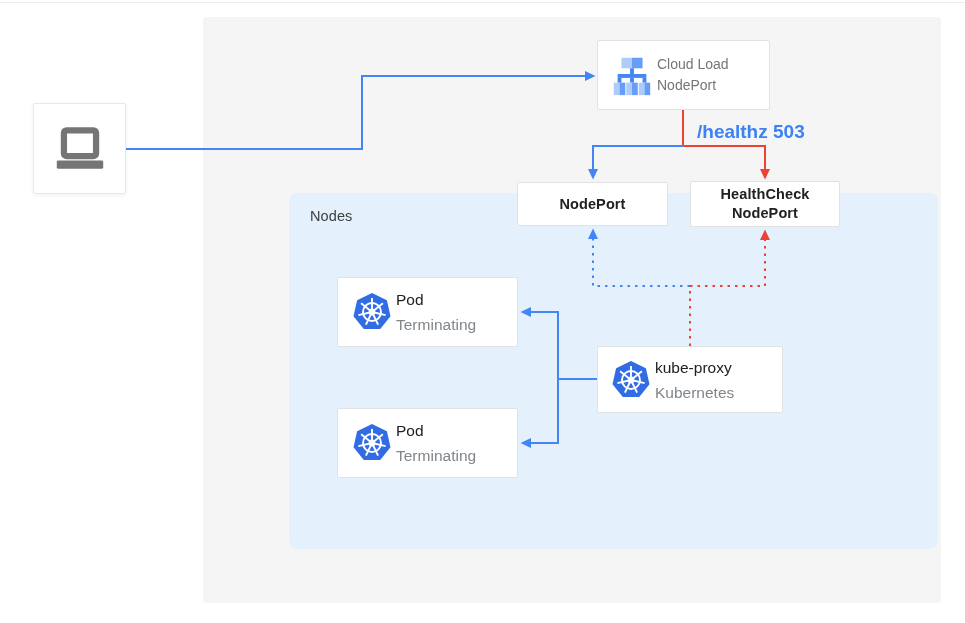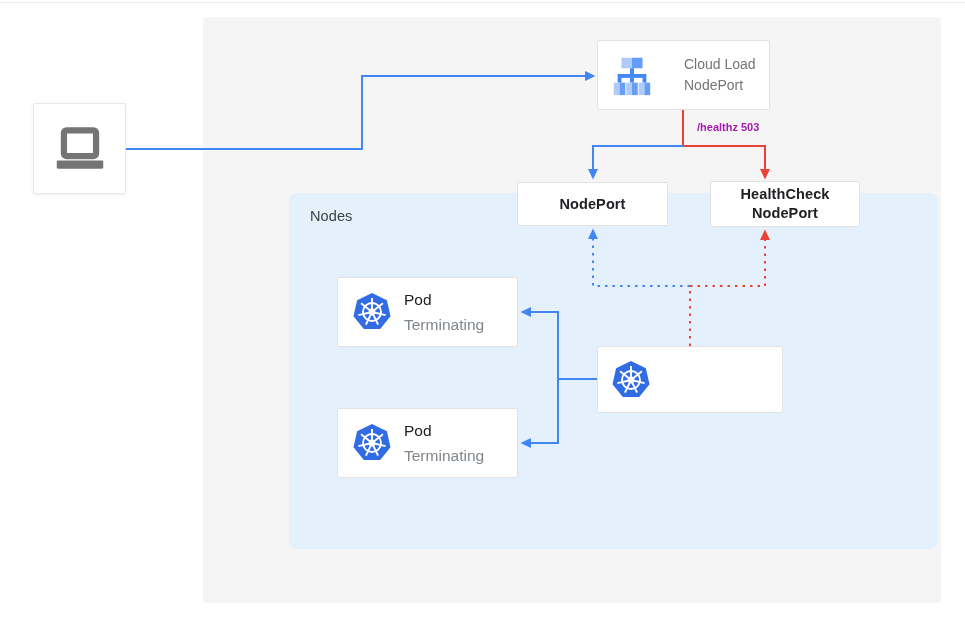--- a/index.html
+++ b/index.html
@@ -23,32 +23,32 @@
     font-family:"Liberation Sans","DejaVu Sans",sans-serif;
     -webkit-font-smoothing:antialiased;
   }
   .top-hairline{position:absolute;left:0;top:2px;width:965px;height:1px;background:#ededed;}
   .panel{position:absolute;left:203px;top:17px;width:738px;height:586px;background:var(--panel-bg);border-radius:3px;}
   .nodes-container{position:absolute;left:289px;top:193px;width:649px;height:356px;background:var(--nodes-bg);border-radius:8px;}
   .nodes-label{position:absolute;left:21px;top:15px;font-size:14.5px;color:#3c4043;letter-spacing:.1px;}
   .box{position:absolute;background:#ffffff;border:1px solid var(--box-border);box-sizing:border-box;border-radius:2px;}
   .shadowed{box-shadow:0 1px 4px rgba(0,0,0,.06);}
   .laptop-box{left:33px;top:103px;width:93px;height:91px;display:flex;align-items:center;justify-content:center;border-color:#e8e8e8;}
-  .clb-box{left:597px;top:40px;width:173px;height:70px;display:flex;align-items:center;padding-left:11px;gap:29px;}
+  .clb-box{left:597px;top:40px;width:173px;height:70px;display:flex;align-items:center;padding-left:11px;gap:2px;}
   .clb-text{font-size:14px;line-height:21px;color:var(--label-gray);}
   .nodeport-box{left:517px;top:182px;width:151px;height:44px;display:flex;align-items:center;justify-content:center;}
-  .hc-box{left:690px;top:181px;width:150px;height:46px;display:flex;flex-direction:column;align-items:center;justify-content:center;text-align:center;margin-left:20px;}
+  .hc-box{left:690px;top:181px;width:150px;height:46px;display:flex;flex-direction:column;align-items:center;justify-content:center;text-align:center;}
   .port-label{font-size:14.5px;font-weight:bold;color:var(--text-dark);line-height:19px;letter-spacing:.1px;}
-  .entity-box{display:flex;align-items:center;padding-left:14px;gap:12px;}
+  .entity-box{display:flex;align-items:center;padding-left:14px;gap:4px;}
   .pod1-box{left:337px;top:277px;width:181px;height:70px;}
   .pod2-box{left:337px;top:408px;width:181px;height:70px;}
   .kproxy-box{left:597px;top:346px;width:186px;height:67px;padding-left:13px;}
   .entity-title{font-size:15.5px;line-height:25px;color:var(--text-dark);}
   .entity-sub{font-size:15.5px;line-height:25px;color:var(--text-gray);text-align:right;}
-  .healthz-label{position:absolute;left:697px;top:121px;font-size:11px;font-weight:bold;color:#a21caf;}
+  .healthz-label{position:absolute;left:697px;top:121px;font-size:19px;font-weight:bold;color:#3b82f6;}
   .wires{position:absolute;left:0;top:0;width:965px;height:623px;pointer-events:none;}
   .wire-blue{fill:none;stroke:var(--blue);stroke-width:2;}
   .wire-red{fill:none;stroke:var(--red);stroke-width:2;}
   .dotted{stroke-dasharray:2.5 5;}
   .icon-svg{display:block;}
 </style>
 </head>
 <body>
 
 <svg width="0" height="0" style="position:absolute" aria-hidden="true">
@@ -145,20 +145,24 @@
     <div class="entity-sub">Terminating</div>
   </div>
 </div>
 
 <div class="box entity-box kproxy-box">
   <span>
     <svg class="icon-svg" width="40" height="40">
         <use href="#k8s-logo"></use>
       </svg>
   </span>
+  <div>
+    <div class="entity-title">kube-proxy</div>
+    <div class="entity-sub">Kubernetes</div>
+  </div>
 </div>
 
 <svg class="wires">
   <defs>
     <marker id="mBlue" markerUnits="userSpaceOnUse" markerWidth="12" markerHeight="12" refX="8" refY="5" orient="auto">
       <path d="M0,0 L10.5,5 L0,10 Z" style="fill:var(--blue)"></path>
     </marker>
     <marker id="mRed" markerUnits="userSpaceOnUse" markerWidth="12" markerHeight="12" refX="8" refY="5" orient="auto">
       <path d="M0,0 L10.5,5 L0,10 Z" style="fill:var(--red)"></path>
     </marker>

